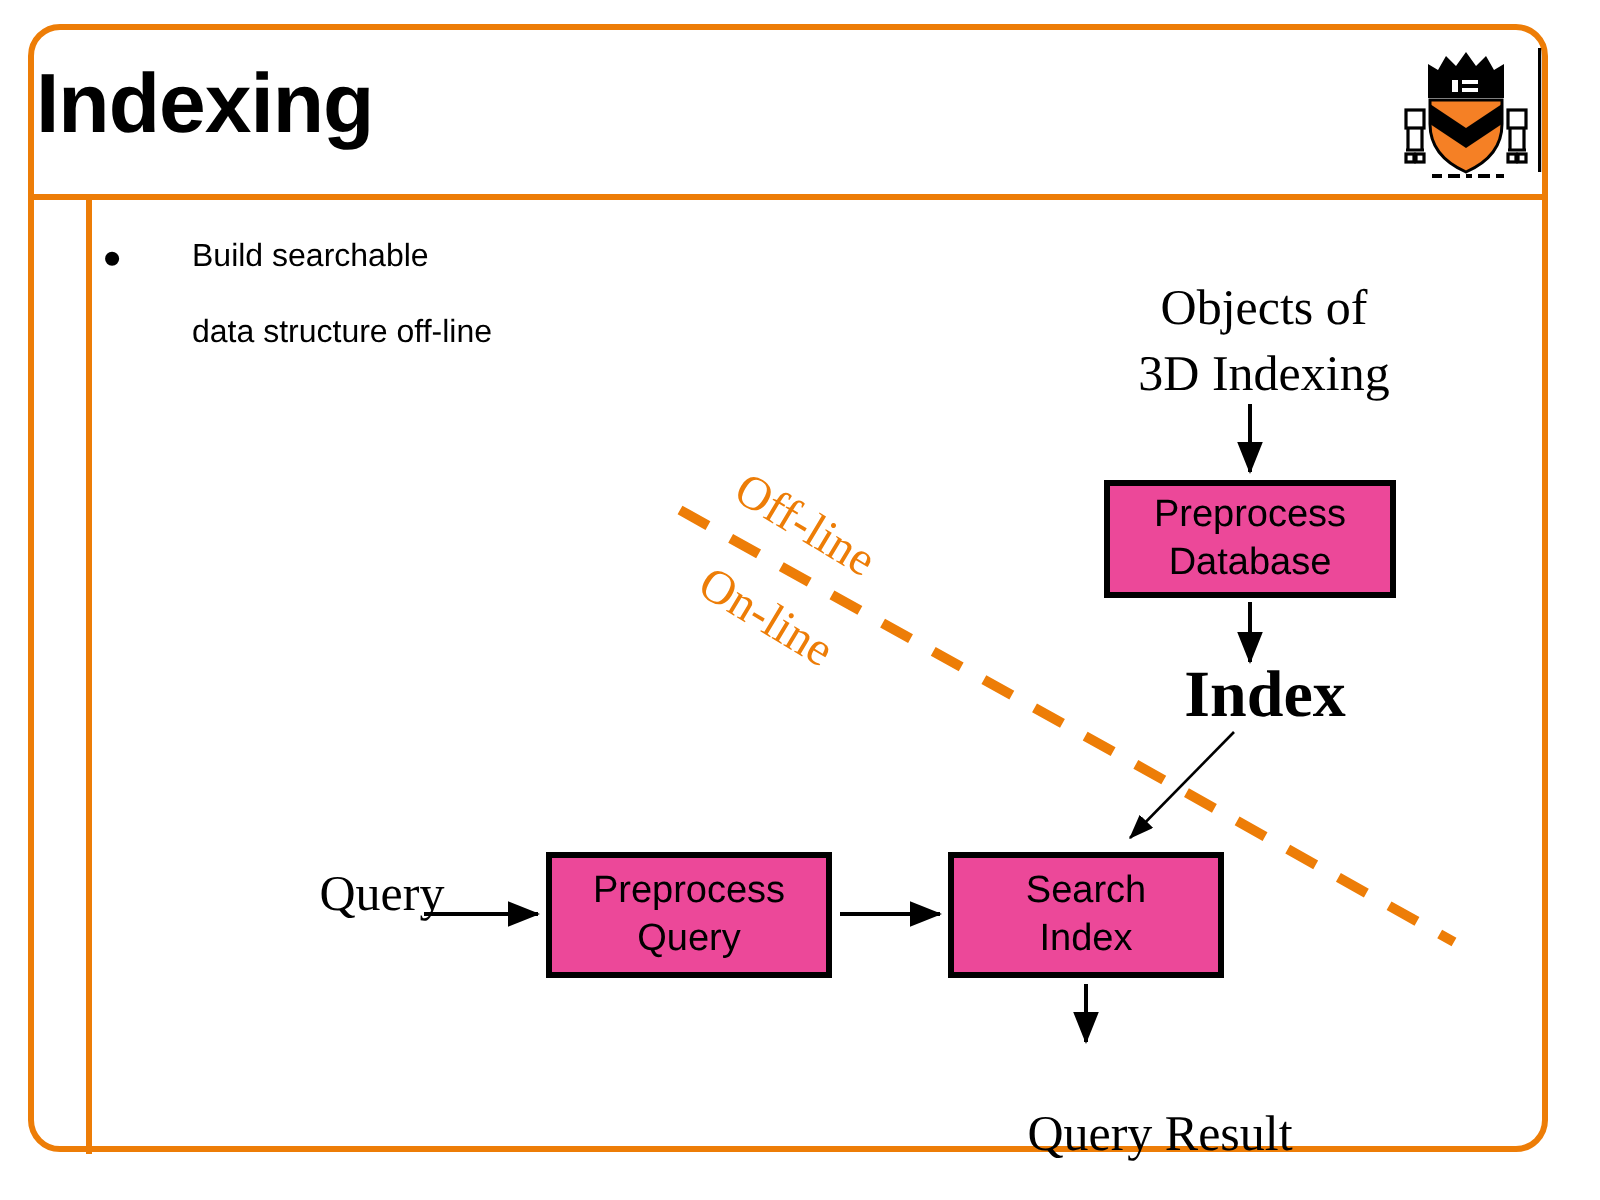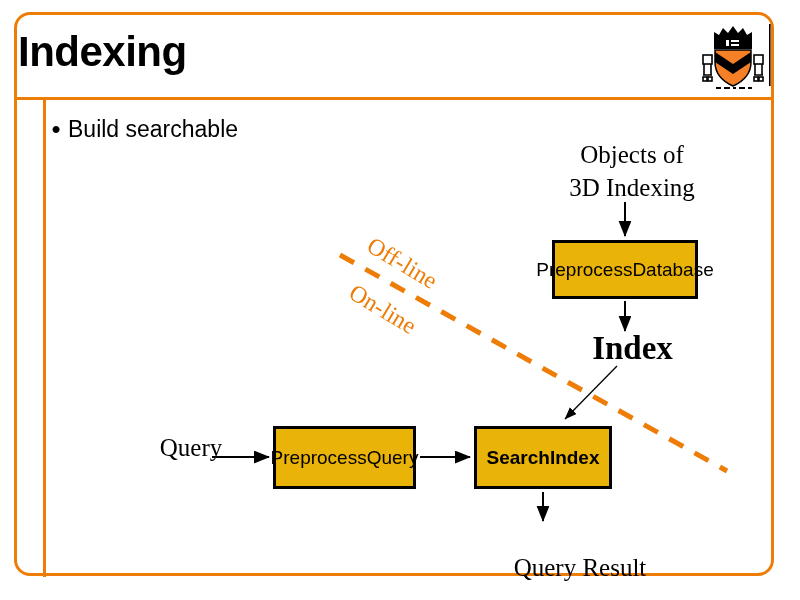--- a/index.html
+++ b/index.html
@@ -87,43 +87,45 @@
   }
   .bullet-dot {
     width: 24px;
     flex: 0 0 24px;
     font-size: 26px;
     line-height: 38px;
     text-align: center;
     color: #000000;
   }
   .bullet-text {
-    font-size: 23px;
+    font-size: 16px;
     line-height: 38px;
     color: #000000;
     font-family: "Liberation Sans", sans-serif;
+    margin-left: 28px;
   }
 
   
   #diagram {
     position: absolute;
     left: 0;
     top: 0;
     width: 800px;
     height: 600px;
     pointer-events: none;
   }
   #diagram * { pointer-events: auto; }
 
   .proc-box {
     position: absolute;
     border: 3px solid #000000;
-    background: #eab308;
+    background: #ec4899;
     box-sizing: border-box;
     display: flex;
+    flex-direction: column;
     align-items: center;
     justify-content: center;
     font-family: "Liberation Sans", sans-serif;
     font-size: 19px;
     line-height: 24px;
     color: #000000;
     text-align: center;
   }
 
   .serif-label {
@@ -175,21 +177,20 @@
     left: 273px;
     top: 426px;
     width: 143px;
     height: 63px;
   }
   #box-search-index {
     left: 474px;
     top: 426px;
     width: 138px;
     height: 63px;
-    font-weight: bold;
   }
 
   
   .phase-label {
     position: absolute;
     font-family: "Liberation Serif", serif;
     font-size: 24px;
     color: #ED7D07;
     white-space: nowrap;
     transform-origin: left top;
@@ -257,20 +258,21 @@
     </svg>
   </div>
 
   <div id="accent-rule"></div>
 
   <div id="bullet-block">
     <div class="bullet-row">
       <div class="bullet-dot">•</div>
       <div>
         <div class="bullet-text">Build searchable</div>
+        <div class="bullet-text">data structure off-line</div>
       </div>
     </div>
   </div>
 
   <div id="diagram">
 
     <svg width="800" height="600" viewBox="0 0 800 600" style="position:absolute;left:0;top:0;" xmlns="http://www.w3.org/2000/svg">
       <defs>
         <marker id="ah" markerWidth="9" markerHeight="9" refX="7.5" refY="3.2" orient="auto" markerUnits="strokeWidth">
           <path d="M0,0 L8,3.2 L0,6.4 z" fill="#000000"></path>

